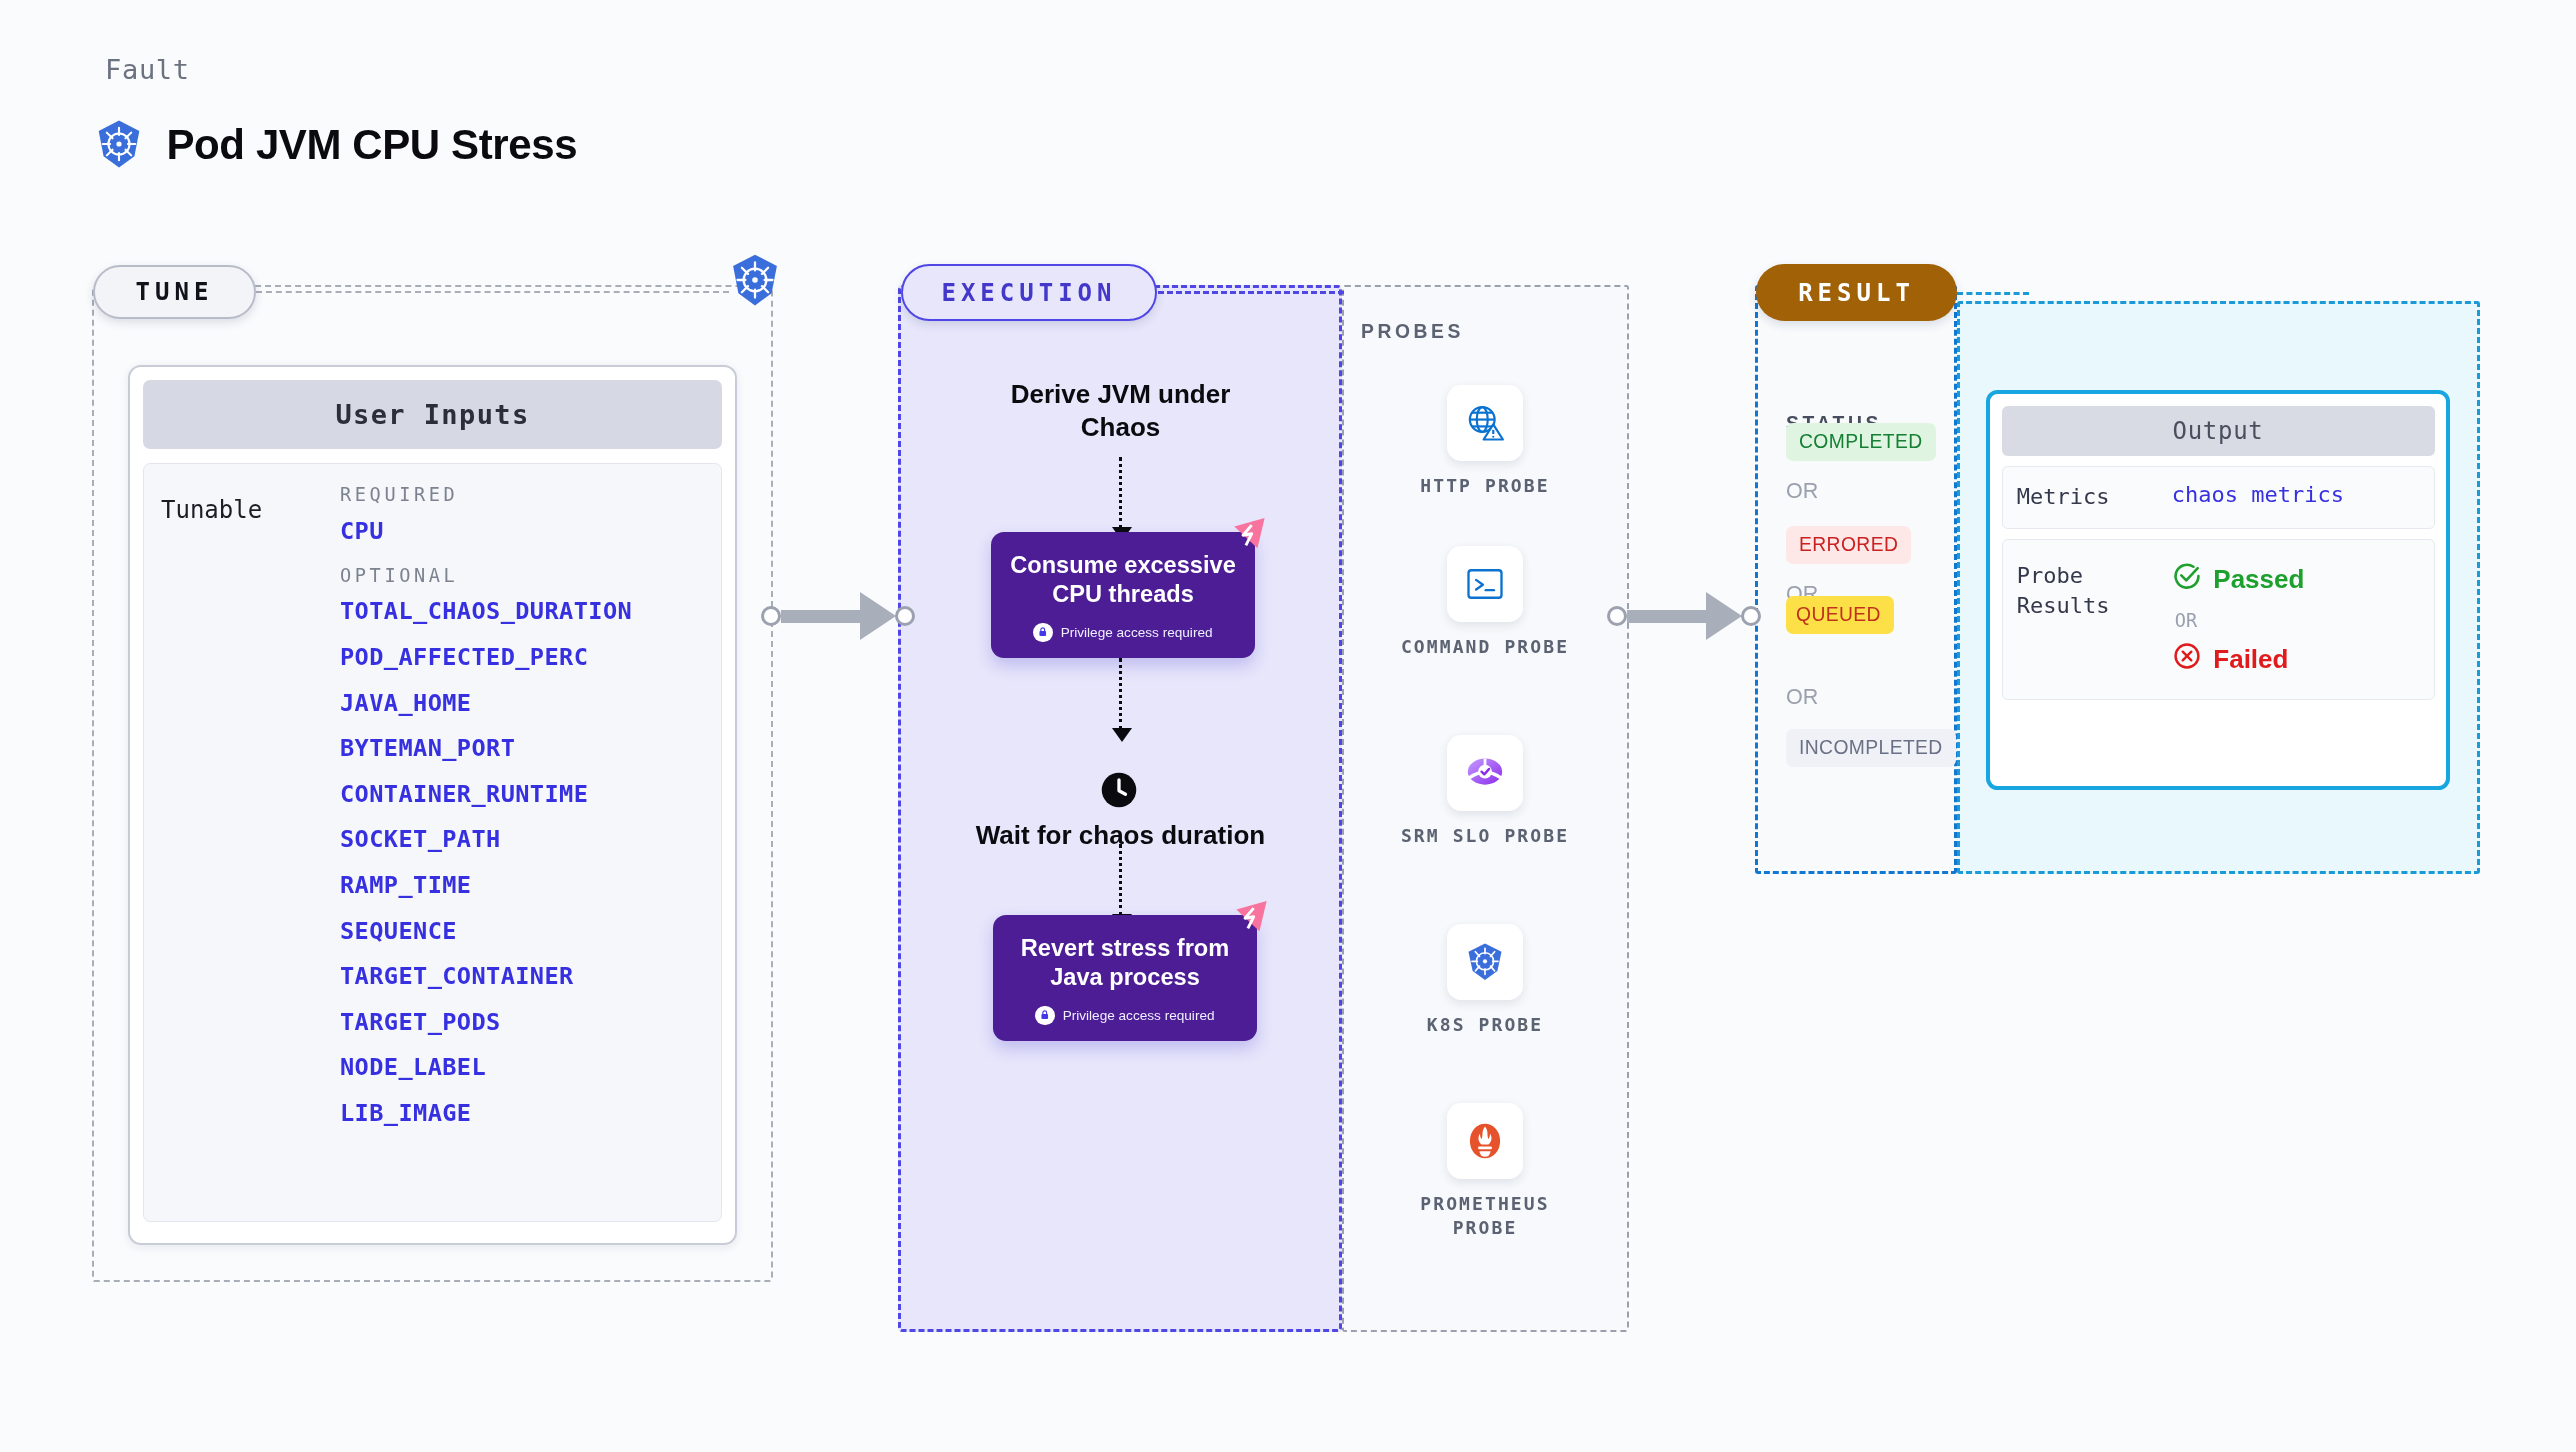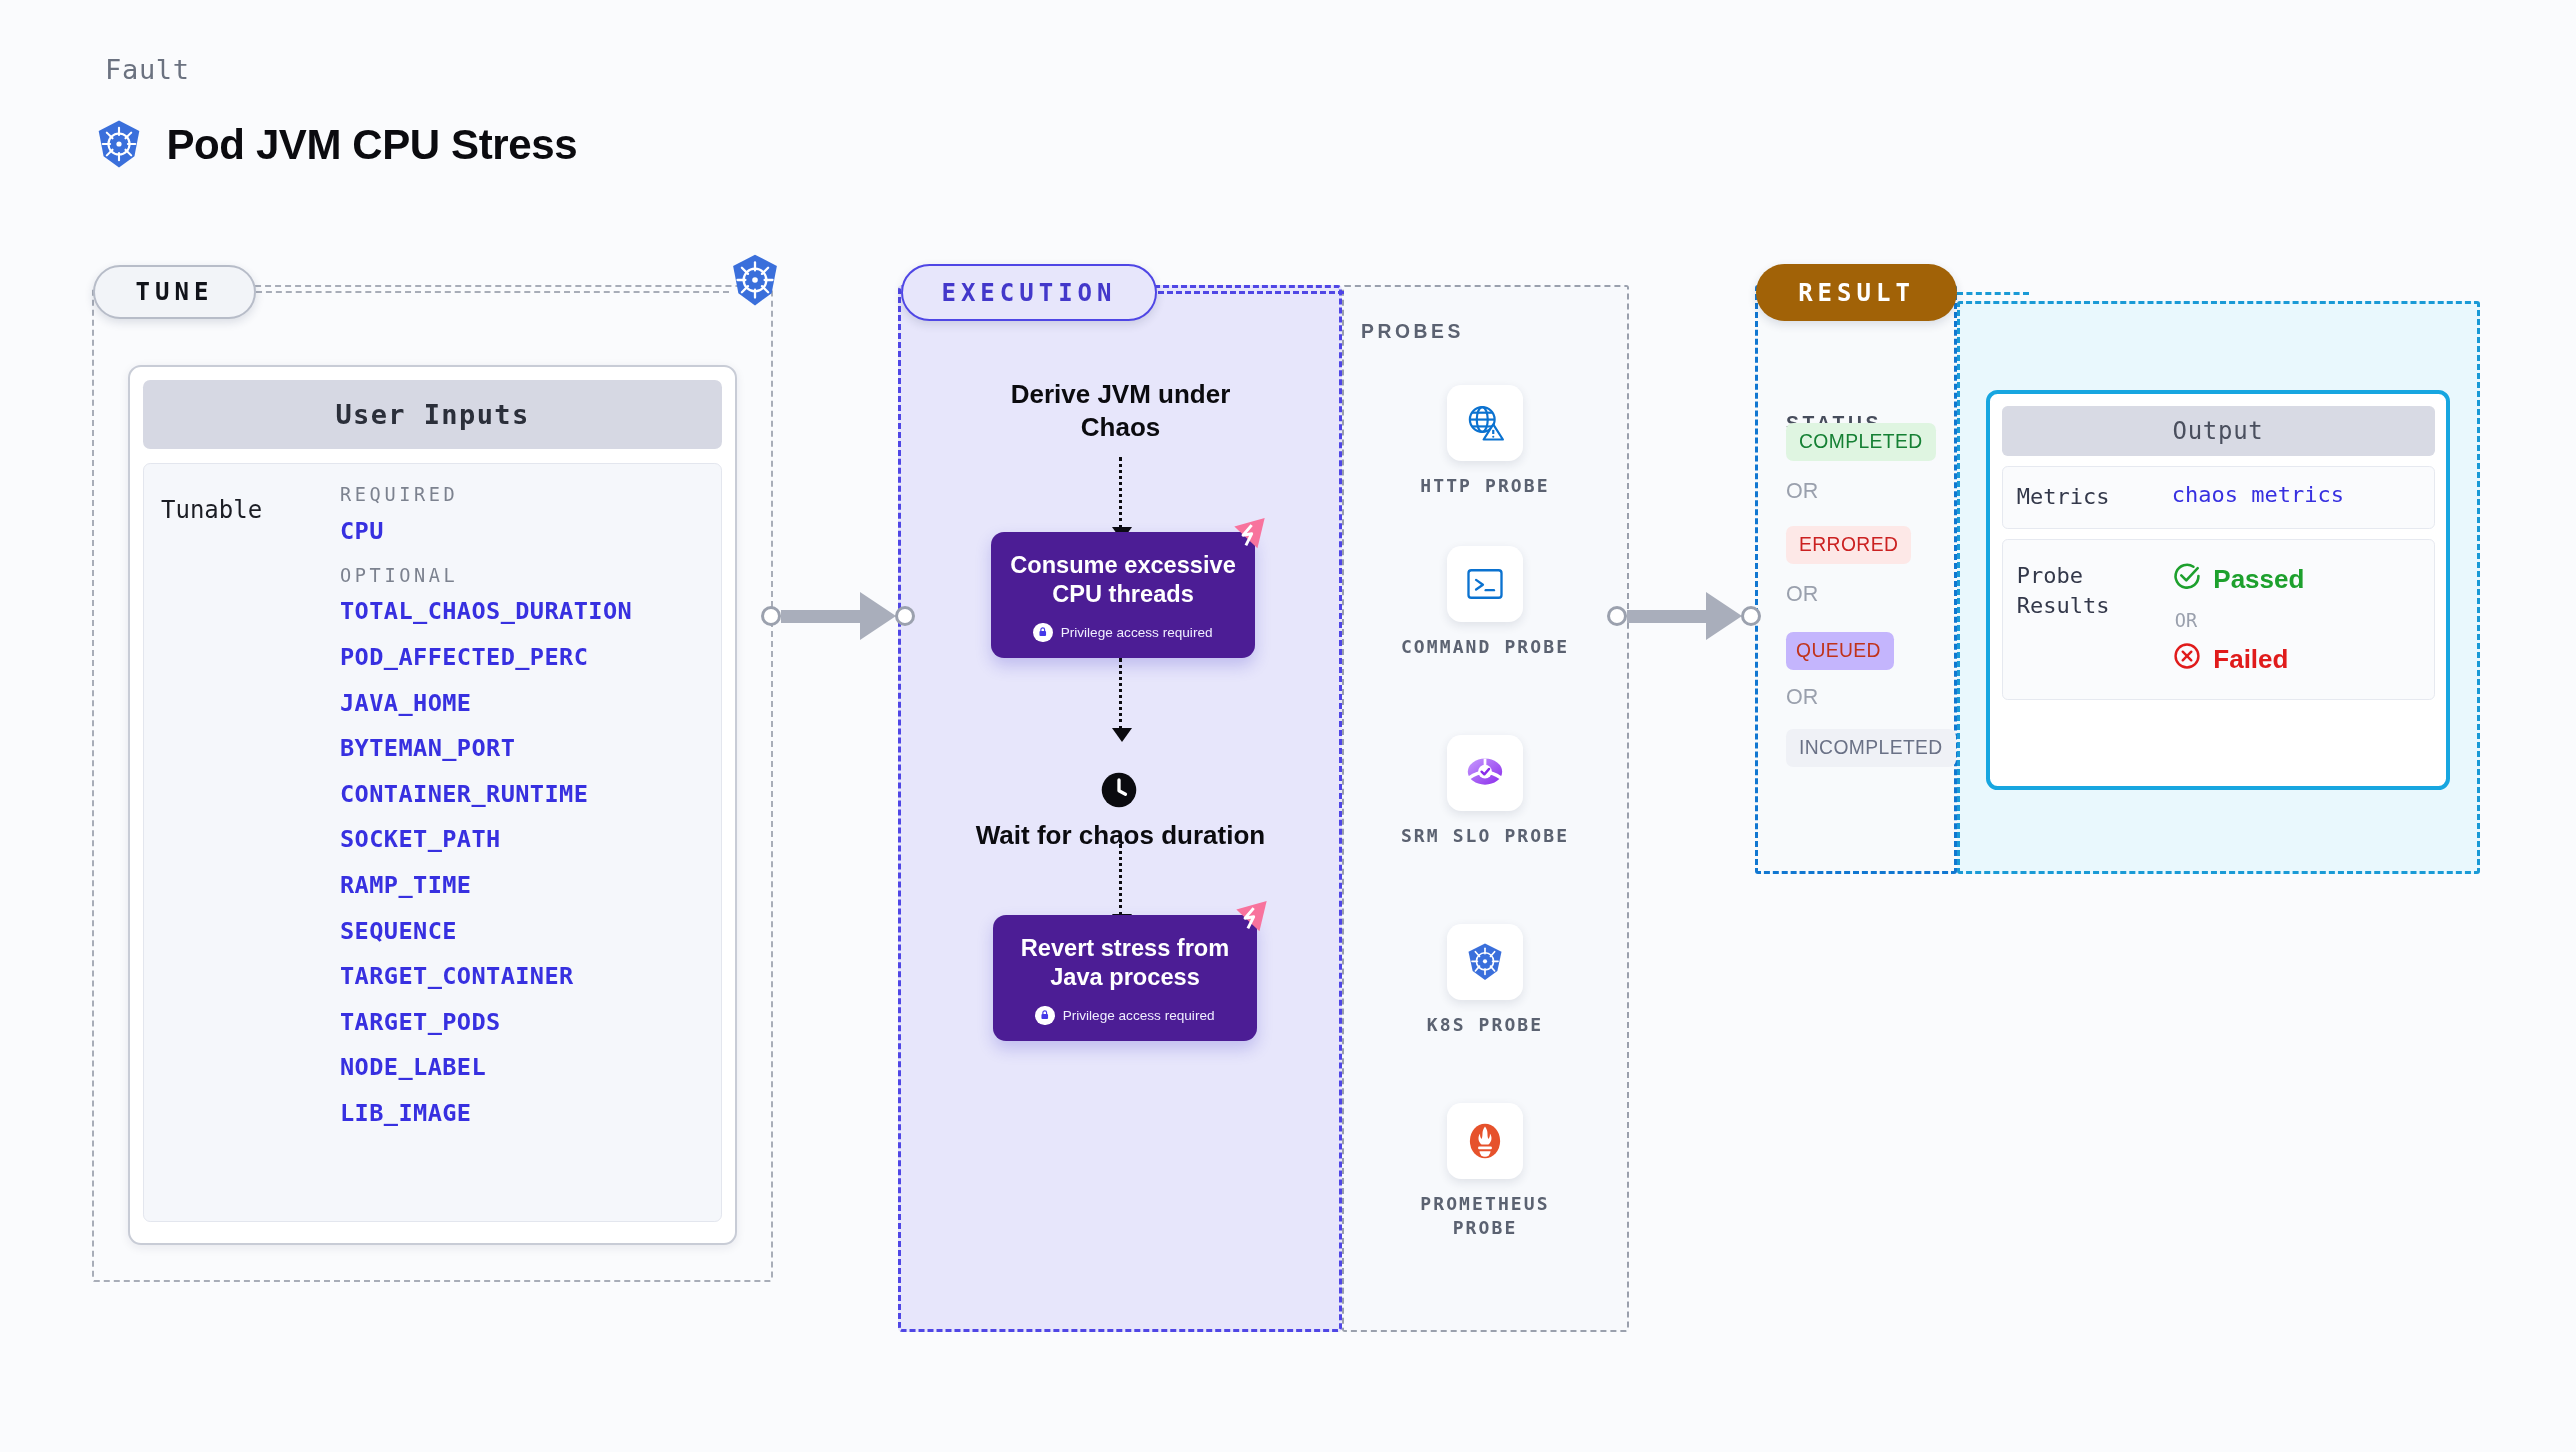--- a/index.html
+++ b/index.html
@@ -445,21 +445,21 @@
       </svg>
     </div>
     <div class="probe-name">PROMETHEUS PROBE</div>
   </div>
 
   <div class="status-title">STATUS</div>
   <div class="badge" style="top:423px; background:#dff5e1; color:#158034;">COMPLETED</div>
   <div class="or-txt" style="top:479px">OR</div>
   <div class="badge" style="top:526px; background:#fde8e7; color:#cb2121;">ERRORED</div>
   <div class="or-txt" style="top:582px">OR</div>
-  <div class="badge" style="top:632px; background:#c4b5fd; color:#c0331b;padding-left:10px;">QUEUED</div>
+  <div class="badge" style="top:596px; background:#fde047; color:#c0331b;padding-left:10px;">QUEUED</div>
   <div class="or-txt" style="top:685px">OR</div>
   <div class="badge" style="top:729px; background:#eff1f6; color:#6a7186;">INCOMPLETED</div>
 
   <div class="output-card">
     <div class="output-head">Output</div>
     <div class="out-row">
       <div class="out-key">Metrics</div>
       <div class="out-val-link">chaos metrics</div>
     </div>
     <div class="out-row" style="padding-top:21.5px; padding-bottom:21.5px;">

